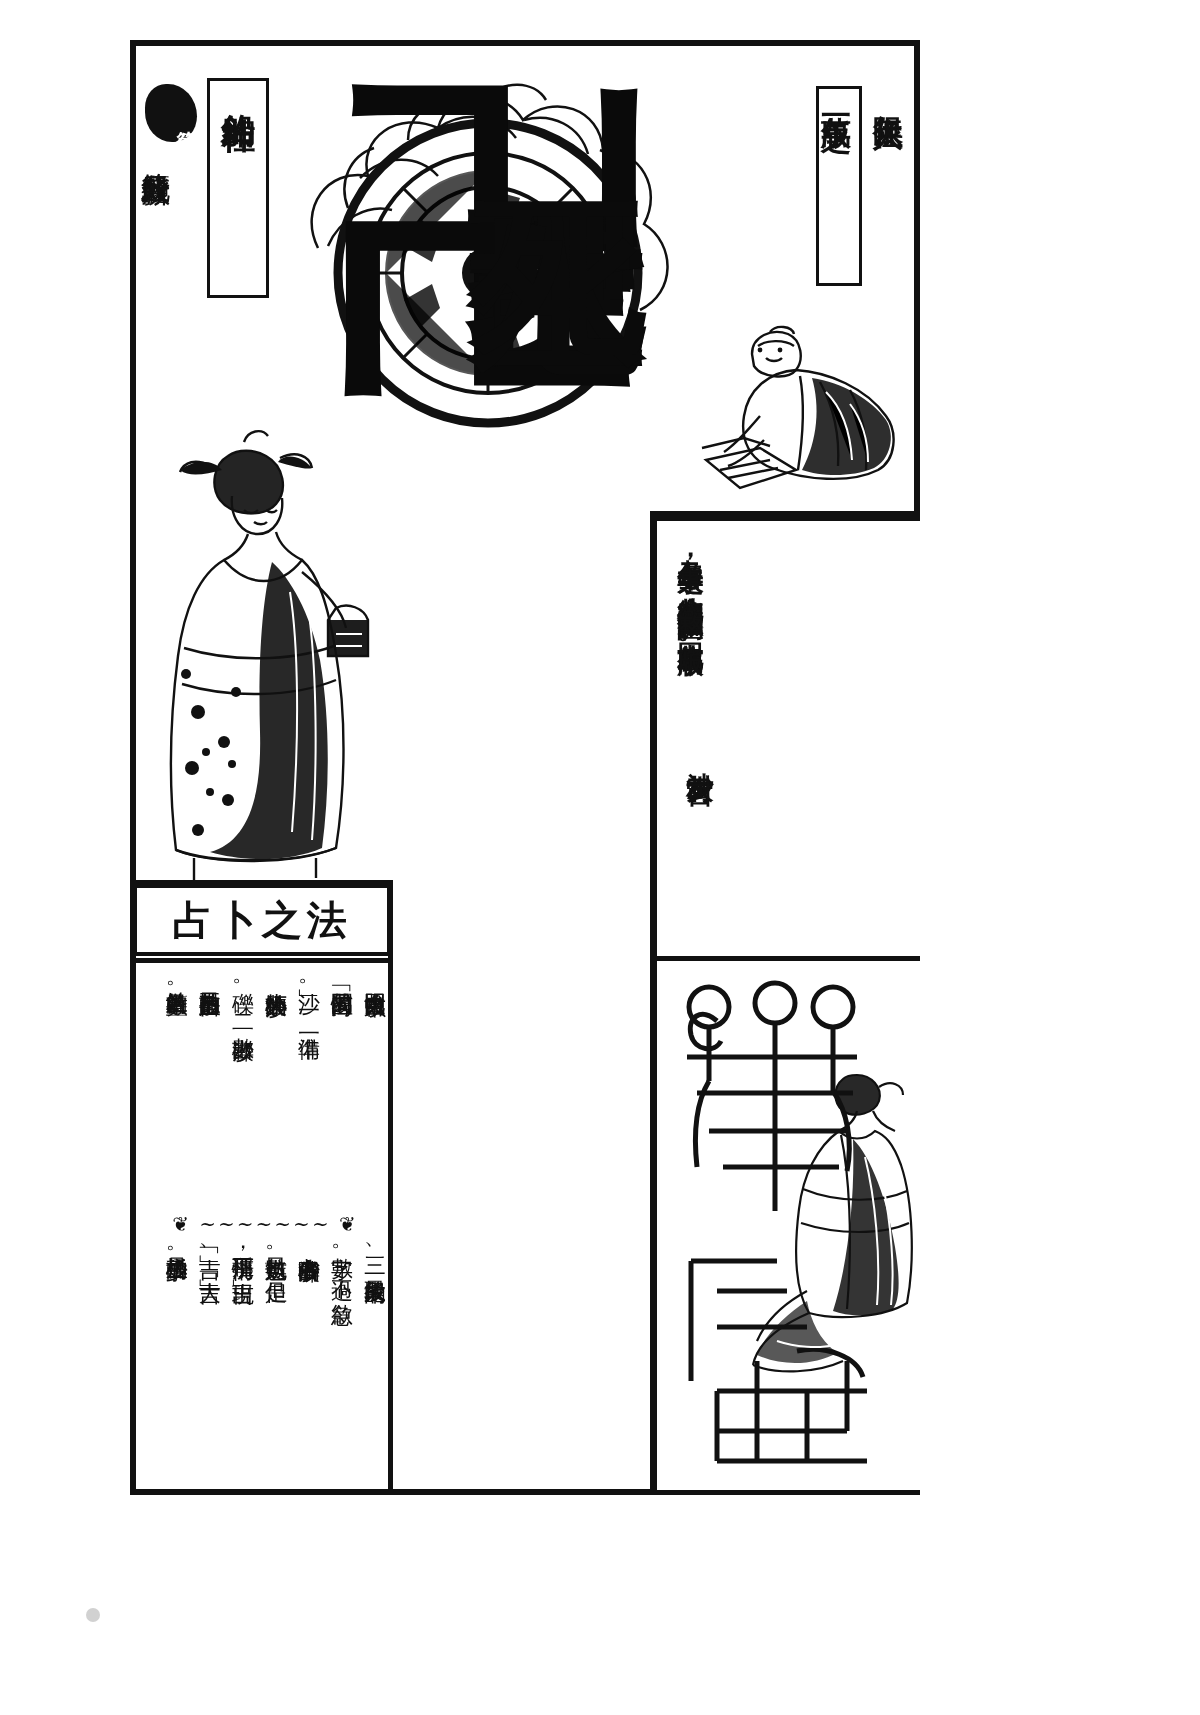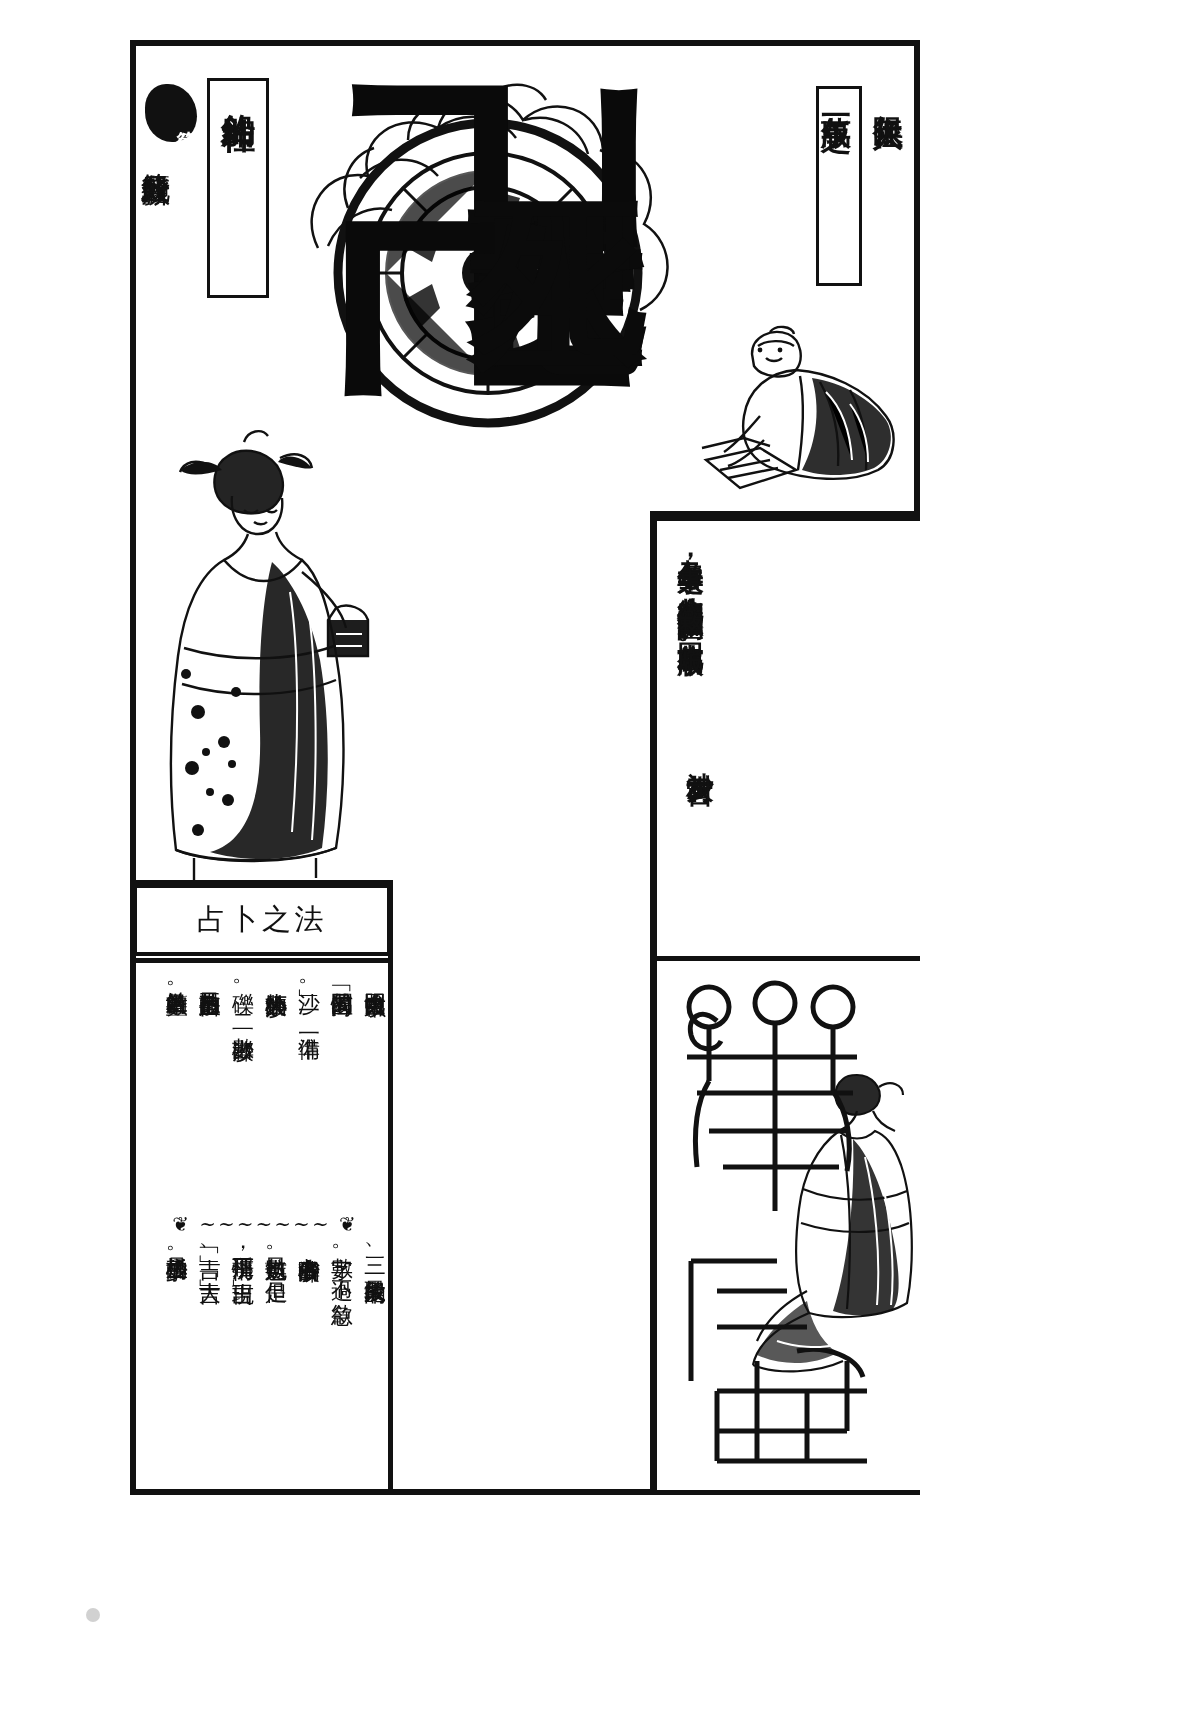--- a/index.html
+++ b/index.html
@@ -192,22 +192,22 @@
   #method-heading {
     position: absolute;
     left: 133px; top: 884px;
     width: 258px; height: 72px;
     border: 4px solid #111;
     box-sizing: border-box;
     background: #fff;
     display: flex; align-items: center; justify-content: center;
   }
   #method-heading span {
-    font-size: 29px;
-    font-weight: normal;
+    font-size: 40px;
+    font-weight: bold;
     letter-spacing: 0.12em;
   }
 
   
   #method-body {
     position: absolute;
     left: 140px; top: 975px;
     width: 250px; height: 235px;
     display: flex;
     flex-direction: row-reverse;

